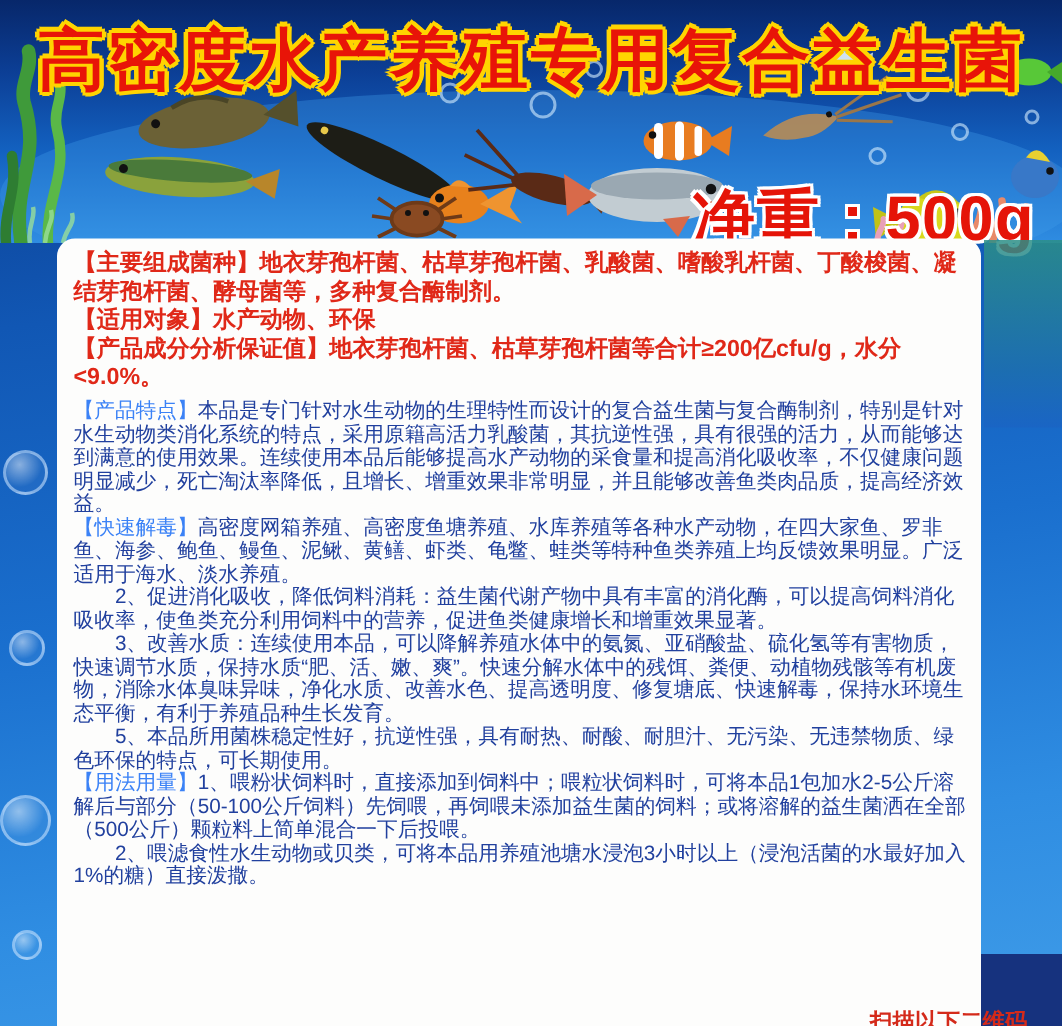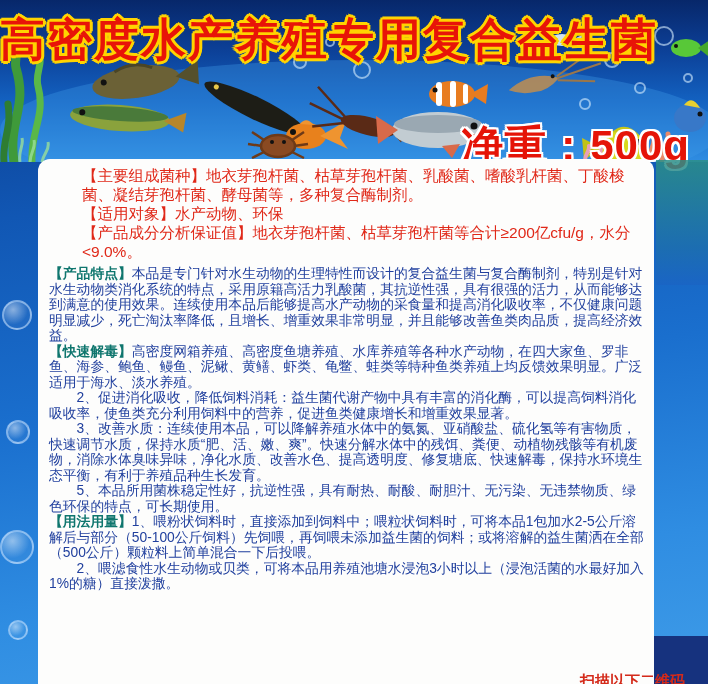--- a/index.html
+++ b/index.html
@@ -13,20 +13,21 @@
     background: linear-gradient(172deg, #0a3584 0%, #1157b4 28%, #1a6fce 55%, #2f8de2 80%, #3f9ce8 100%);
   }
   
   .banner {
     position: absolute; top: 0; left: 0; width: 708px; height: 162px;
     background: linear-gradient(180deg, #07276a 0%, #0c3f96 30%, #1361c0 62%, #2f8de2 100%);
   }
   .scene { position: absolute; top: 0; left: 0; }
   .title {
     position: absolute; top: 10px; left: 0; width: 708px;
+    text-align: center;
     font-size: 45px; font-weight: bold; letter-spacing: 2px;
     color: #e81408;
     text-shadow:
       -2px -2px 0 #ffd400, 2px -2px 0 #ffd400,
       -2px  2px 0 #ffd400, 2px  2px 0 #ffd400,
       -3px  0   0 #ffd400, 3px  0   0 #ffd400,
        0   -3px 0 #ffd400, 0    3px 0 #ffd400;
     white-space: nowrap;
     font-family: Liberation Serif, serif;
   }
@@ -56,24 +57,24 @@
     border: 2px solid rgba(205,230,255,.55);
     background: radial-gradient(circle at 35% 30%, rgba(255,255,255,.5), rgba(255,255,255,.05) 60%);
   }
   
   .panel {
     position: absolute; left: 38px; top: 159px; width: 616px; height: 545px;
     background: #fdfdfc;
     border-radius: 12px;
     padding: 7px 10px 0 11px;
   }
-  .secA { font-size: 15.5px; line-height: 19px; font-weight: normal; color: #e02818; margin-left: 33px; }
+  .secA { font-size: 15.5px; line-height: 19px; font-weight: bold; color: #e02818; }
   .secA .hdrA { color: #e02818; }
   .body-p { font-size: 13.8px; line-height: 15.5px; color: #21409e; }
-  .body-p .hdr { color: #0f766e; font-weight: bold; }
+  .body-p .hdr { color: #3b82f6; font-weight: normal; }
   .gap { height: 5px; }
   .indent { text-indent: 2em; }
   .footer-note {
     position: absolute; left: 580px; top: 672px;
     font-size: 15px; font-weight: bold; color: #d42a1a;
     white-space: nowrap;
   }
 </style>
 </head>
 <body>

